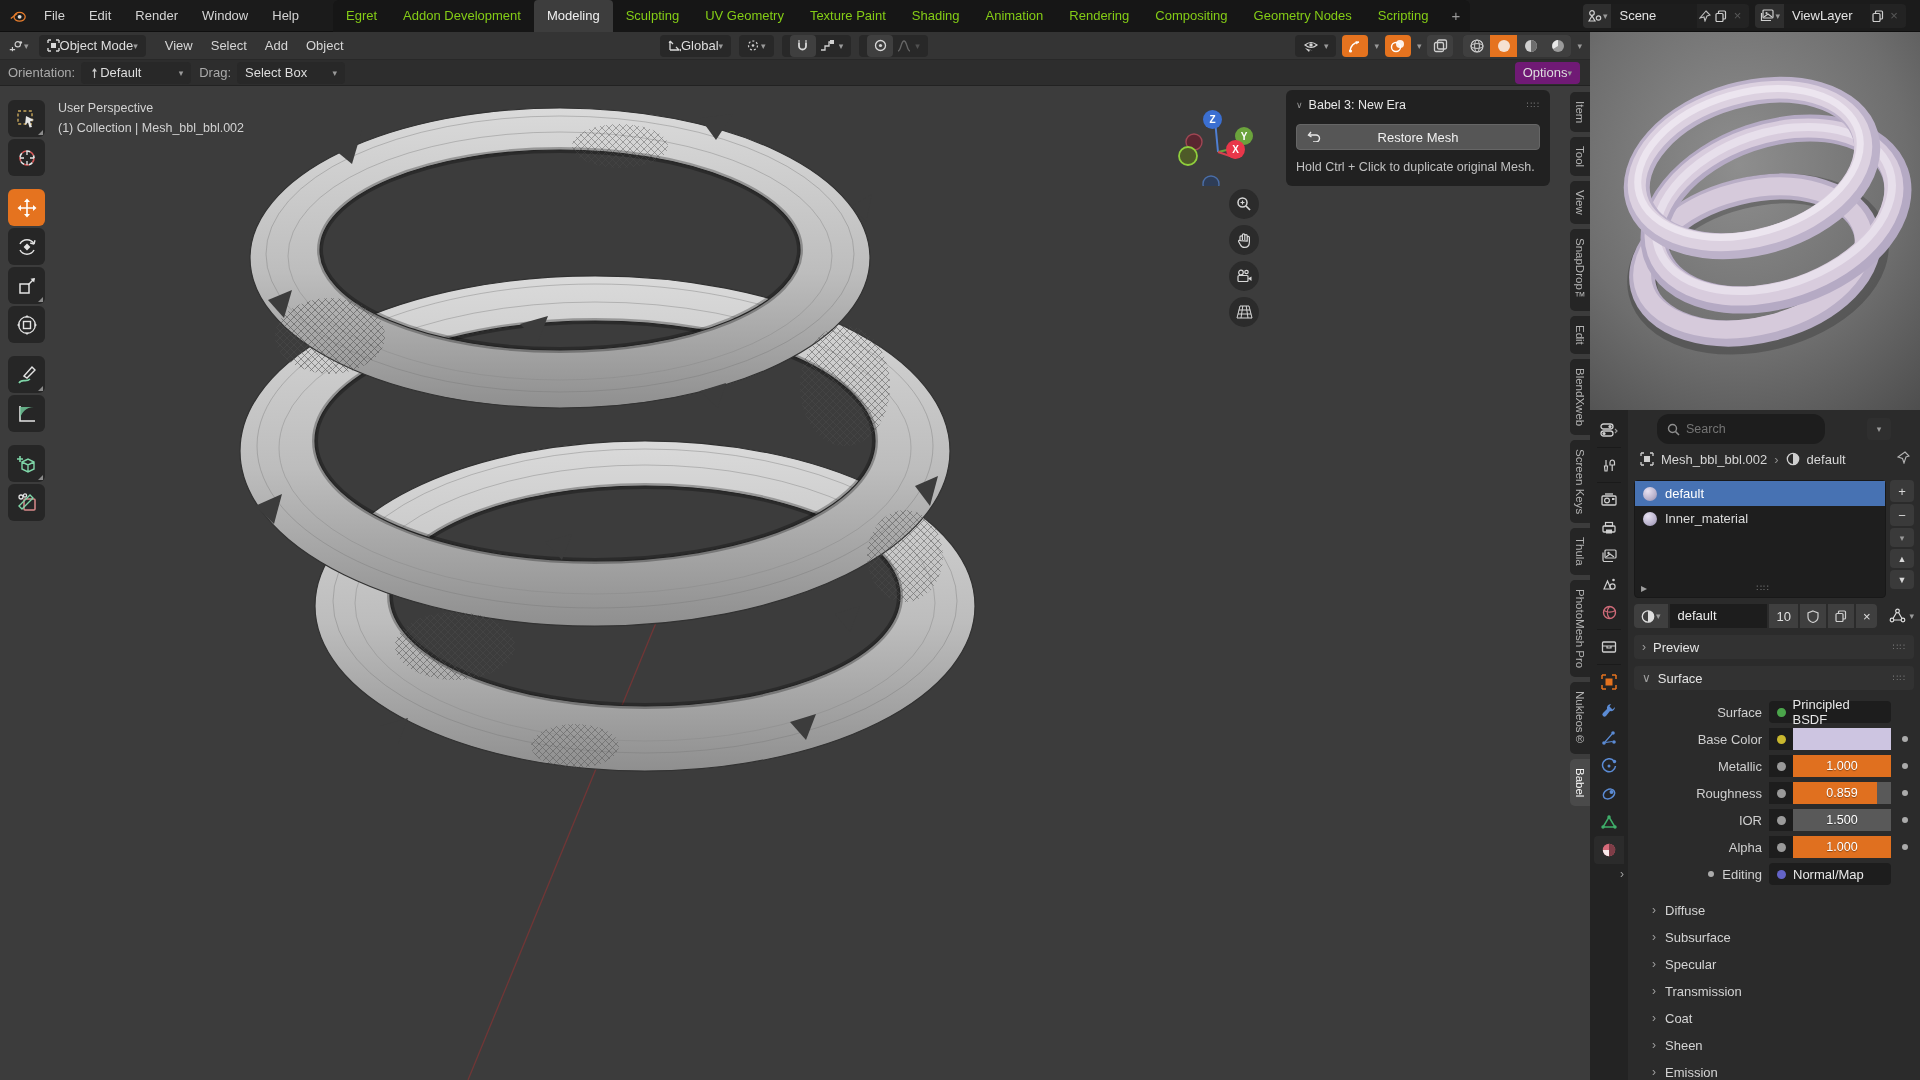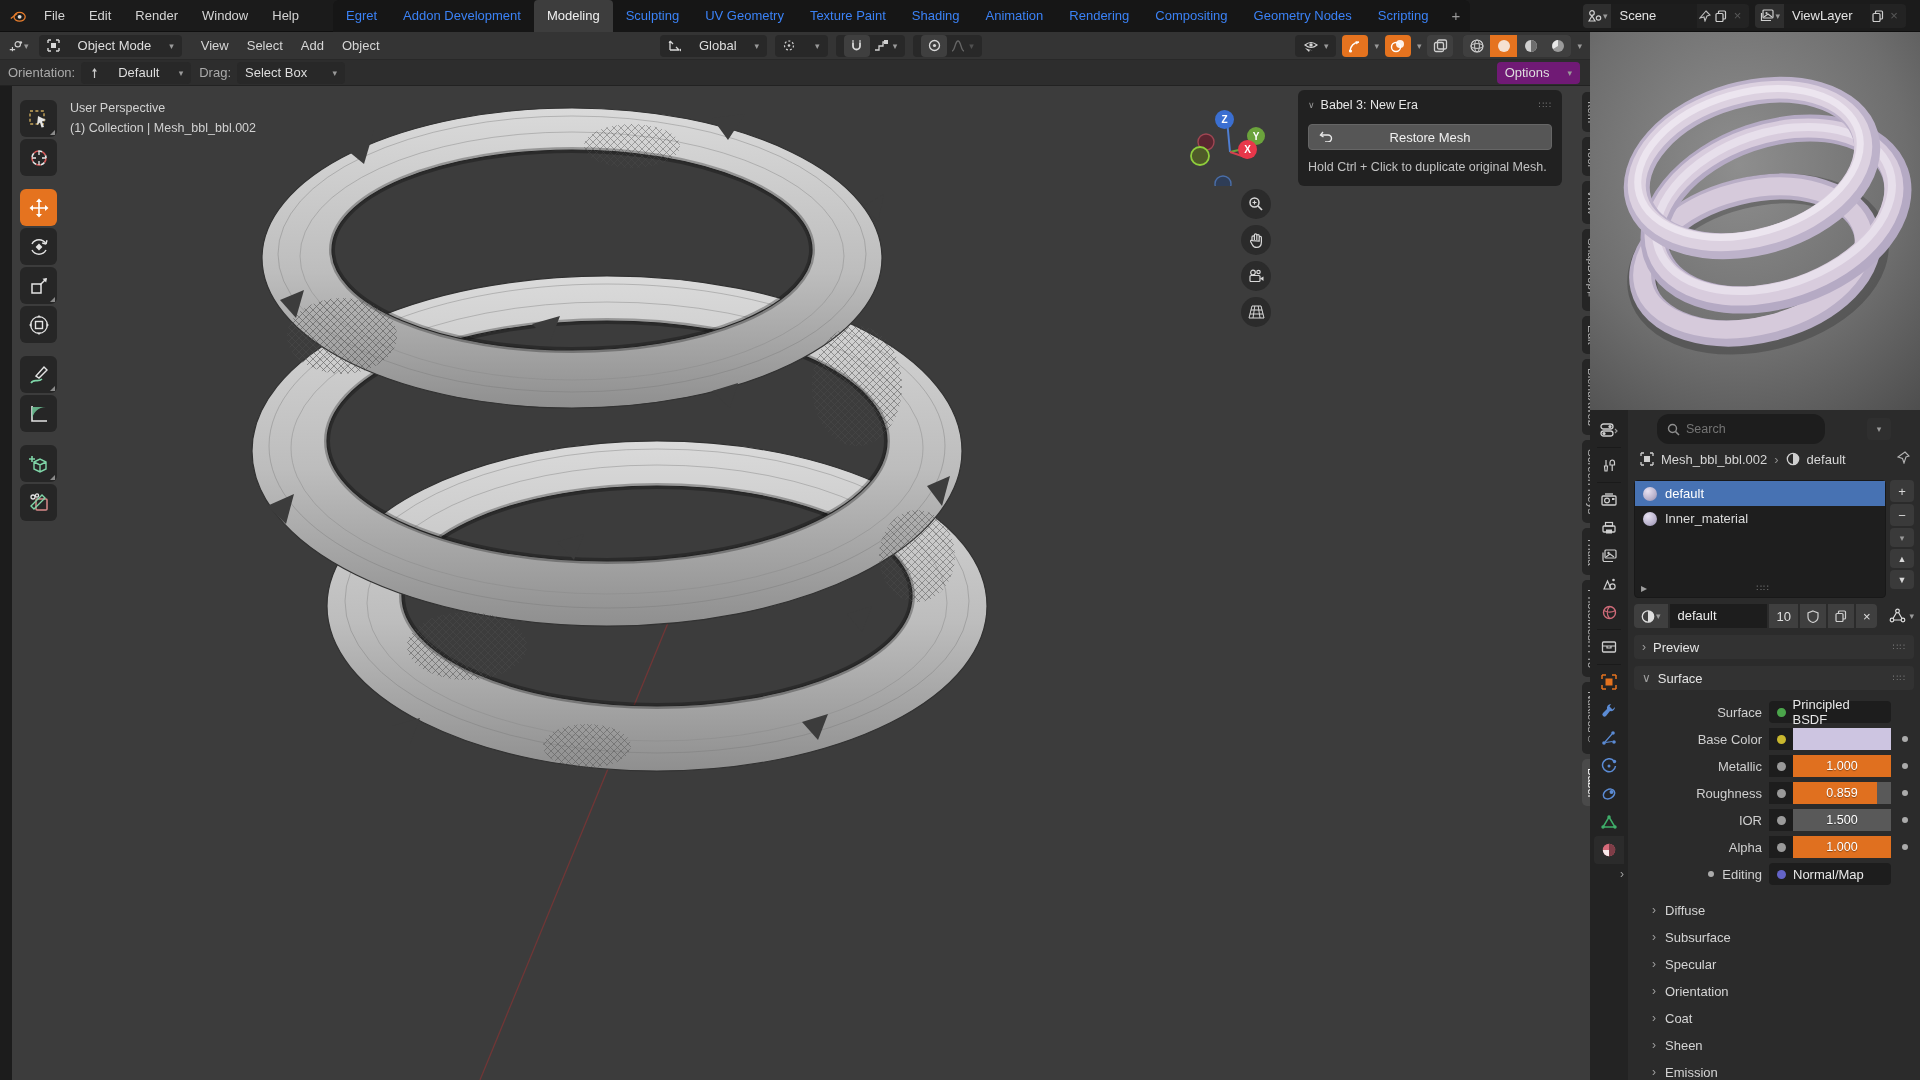--- a/index.html
+++ b/index.html
@@ -5,50 +5,50 @@
   * { margin:0; padding:0; box-sizing:border-box; }
   html,body { width:1920px; height:1080px; overflow:hidden; background:#1c1c1c;
     font-family:"Liberation Sans", sans-serif; color:#c9c9c9; font-size:13px; }
   .abs { position:absolute; }
 
   
   #topbar { position:absolute; left:0; top:0; width:1920px; height:32px; background:#1b1b1b;
     display:flex; align-items:center; border-bottom:1px solid #0f0f0f; }
   .menu-item { padding:0 12px; color:#d4d4d4; line-height:32px; cursor:default; }
   .ws-tabs { display:flex; align-items:center; margin-left:22px; height:32px; background:#161616; border-radius:6px 6px 0 0; }
-  .ws-tab { padding:0 13px; color:#3b82f6; line-height:32px; white-space:nowrap; }
+  .ws-tab { padding:0 13px; color:#84cc16; line-height:32px; white-space:nowrap; }
   .ws-tab.active { background:#3d3d3d; color:#f0f0f0; border-radius:4px 4px 0 0; }
   .ws-add { color:#9a9a9a; padding:0 10px; font-size:15px; }
   #topbar-right { margin-left:auto; display:flex; align-items:center; gap:6px; padding-right:14px; }
   .id-block { display:flex; align-items:center; background:#232323; border-radius:4px; height:24px; }
   .id-icon-btn { display:flex; align-items:center; background:#2e2e2e; border-radius:4px 0 0 4px; height:24px; padding:0 4px; }
   .id-name { background:#1d1d1d; height:24px; line-height:24px; padding:0 8px; min-width:86px; color:#e3e3e3; }
   .mini-ic { width:16px; height:16px; display:inline-flex; align-items:center; justify-content:center; color:#b9b9b9; }
   .dim { opacity:.35; }
 
   
   #vp-header { position:absolute; left:0; top:32px; width:1920px; height:28px; background:#343434;
     display:flex; align-items:center; border-bottom:1px solid #282828; }
-  .pill { display:inline-flex; align-items:center; gap:18px; background:#282828; border-radius:4px;
+  .pill { display:inline-flex; align-items:center; gap:0; background:#282828; border-radius:4px;
     height:22px; padding:0 8px; color:#dedede; }
   .chev { color:#9a9a9a; font-size:9px; }
   .hdr-menu { padding:0 9px; color:#d6d6d6; }
   .tog { width:26px; height:22px; border-radius:4px; display:inline-flex; align-items:center; justify-content:center; background:transparent; }
   .tog.on { background:#e5731f; }
   .tog.box { background:#3f3f3f; }
   .shade-group { display:flex; background:#282828; border-radius:4px; overflow:hidden; }
   .shade-btn { width:27px; height:22px; display:flex; align-items:center; justify-content:center; background:#3f3f3f; }
   .shade-btn.on { background:#e5731f; }
 
   #tool-settings { position:absolute; left:0; top:60px; width:1590px; height:26px; background:#2d2d2d;
     display:flex; align-items:center; border-bottom:1px solid #222; padding-left:8px; }
   .ts-label { color:#aaa; margin-right:6px; }
 
   
-  #viewport { position:absolute; left:12px; top:86px; width:1590px; height:994px; background:#3c3c3c; overflow:hidden; }
+  #viewport { position:absolute; left:0; top:86px; width:1590px; height:994px; background:#3c3c3c; overflow:hidden; }
   #vp-overlay-text { position:absolute; left:58px; top:12px; line-height:20px; color:#d2d2d2; font-size:12.5px; }
 
   
   #toolbar { position:absolute; left:8px; top:14px; display:flex; flex-direction:column; gap:2px; }
   .tb-gap { height:9px; }
   .tb-btn { width:37px; height:37px; background:#262626; border-radius:6px; display:flex; align-items:center; justify-content:center; position:relative; }
   .tb-btn.active { background:#e5731f; }
   .tb-corner { position:absolute; right:2px; bottom:2px; width:0; height:0;
     border-left:5px solid transparent; border-bottom:5px solid #8b8b8b; }
 
@@ -896,21 +896,21 @@
     <div class="collapsed-row">
       <span class="arrow">›</span>
       <span>Subsurface</span>
     </div>
     <div class="collapsed-row">
       <span class="arrow">›</span>
       <span>Specular</span>
     </div>
     <div class="collapsed-row">
       <span class="arrow">›</span>
-      <span>Orientation</span>
+      <span>Transmission</span>
     </div>
     <div class="collapsed-row">
       <span class="arrow">›</span>
       <span>Coat</span>
     </div>
     <div class="collapsed-row">
       <span class="arrow">›</span>
       <span>Sheen</span>
     </div>
     <div class="collapsed-row">

